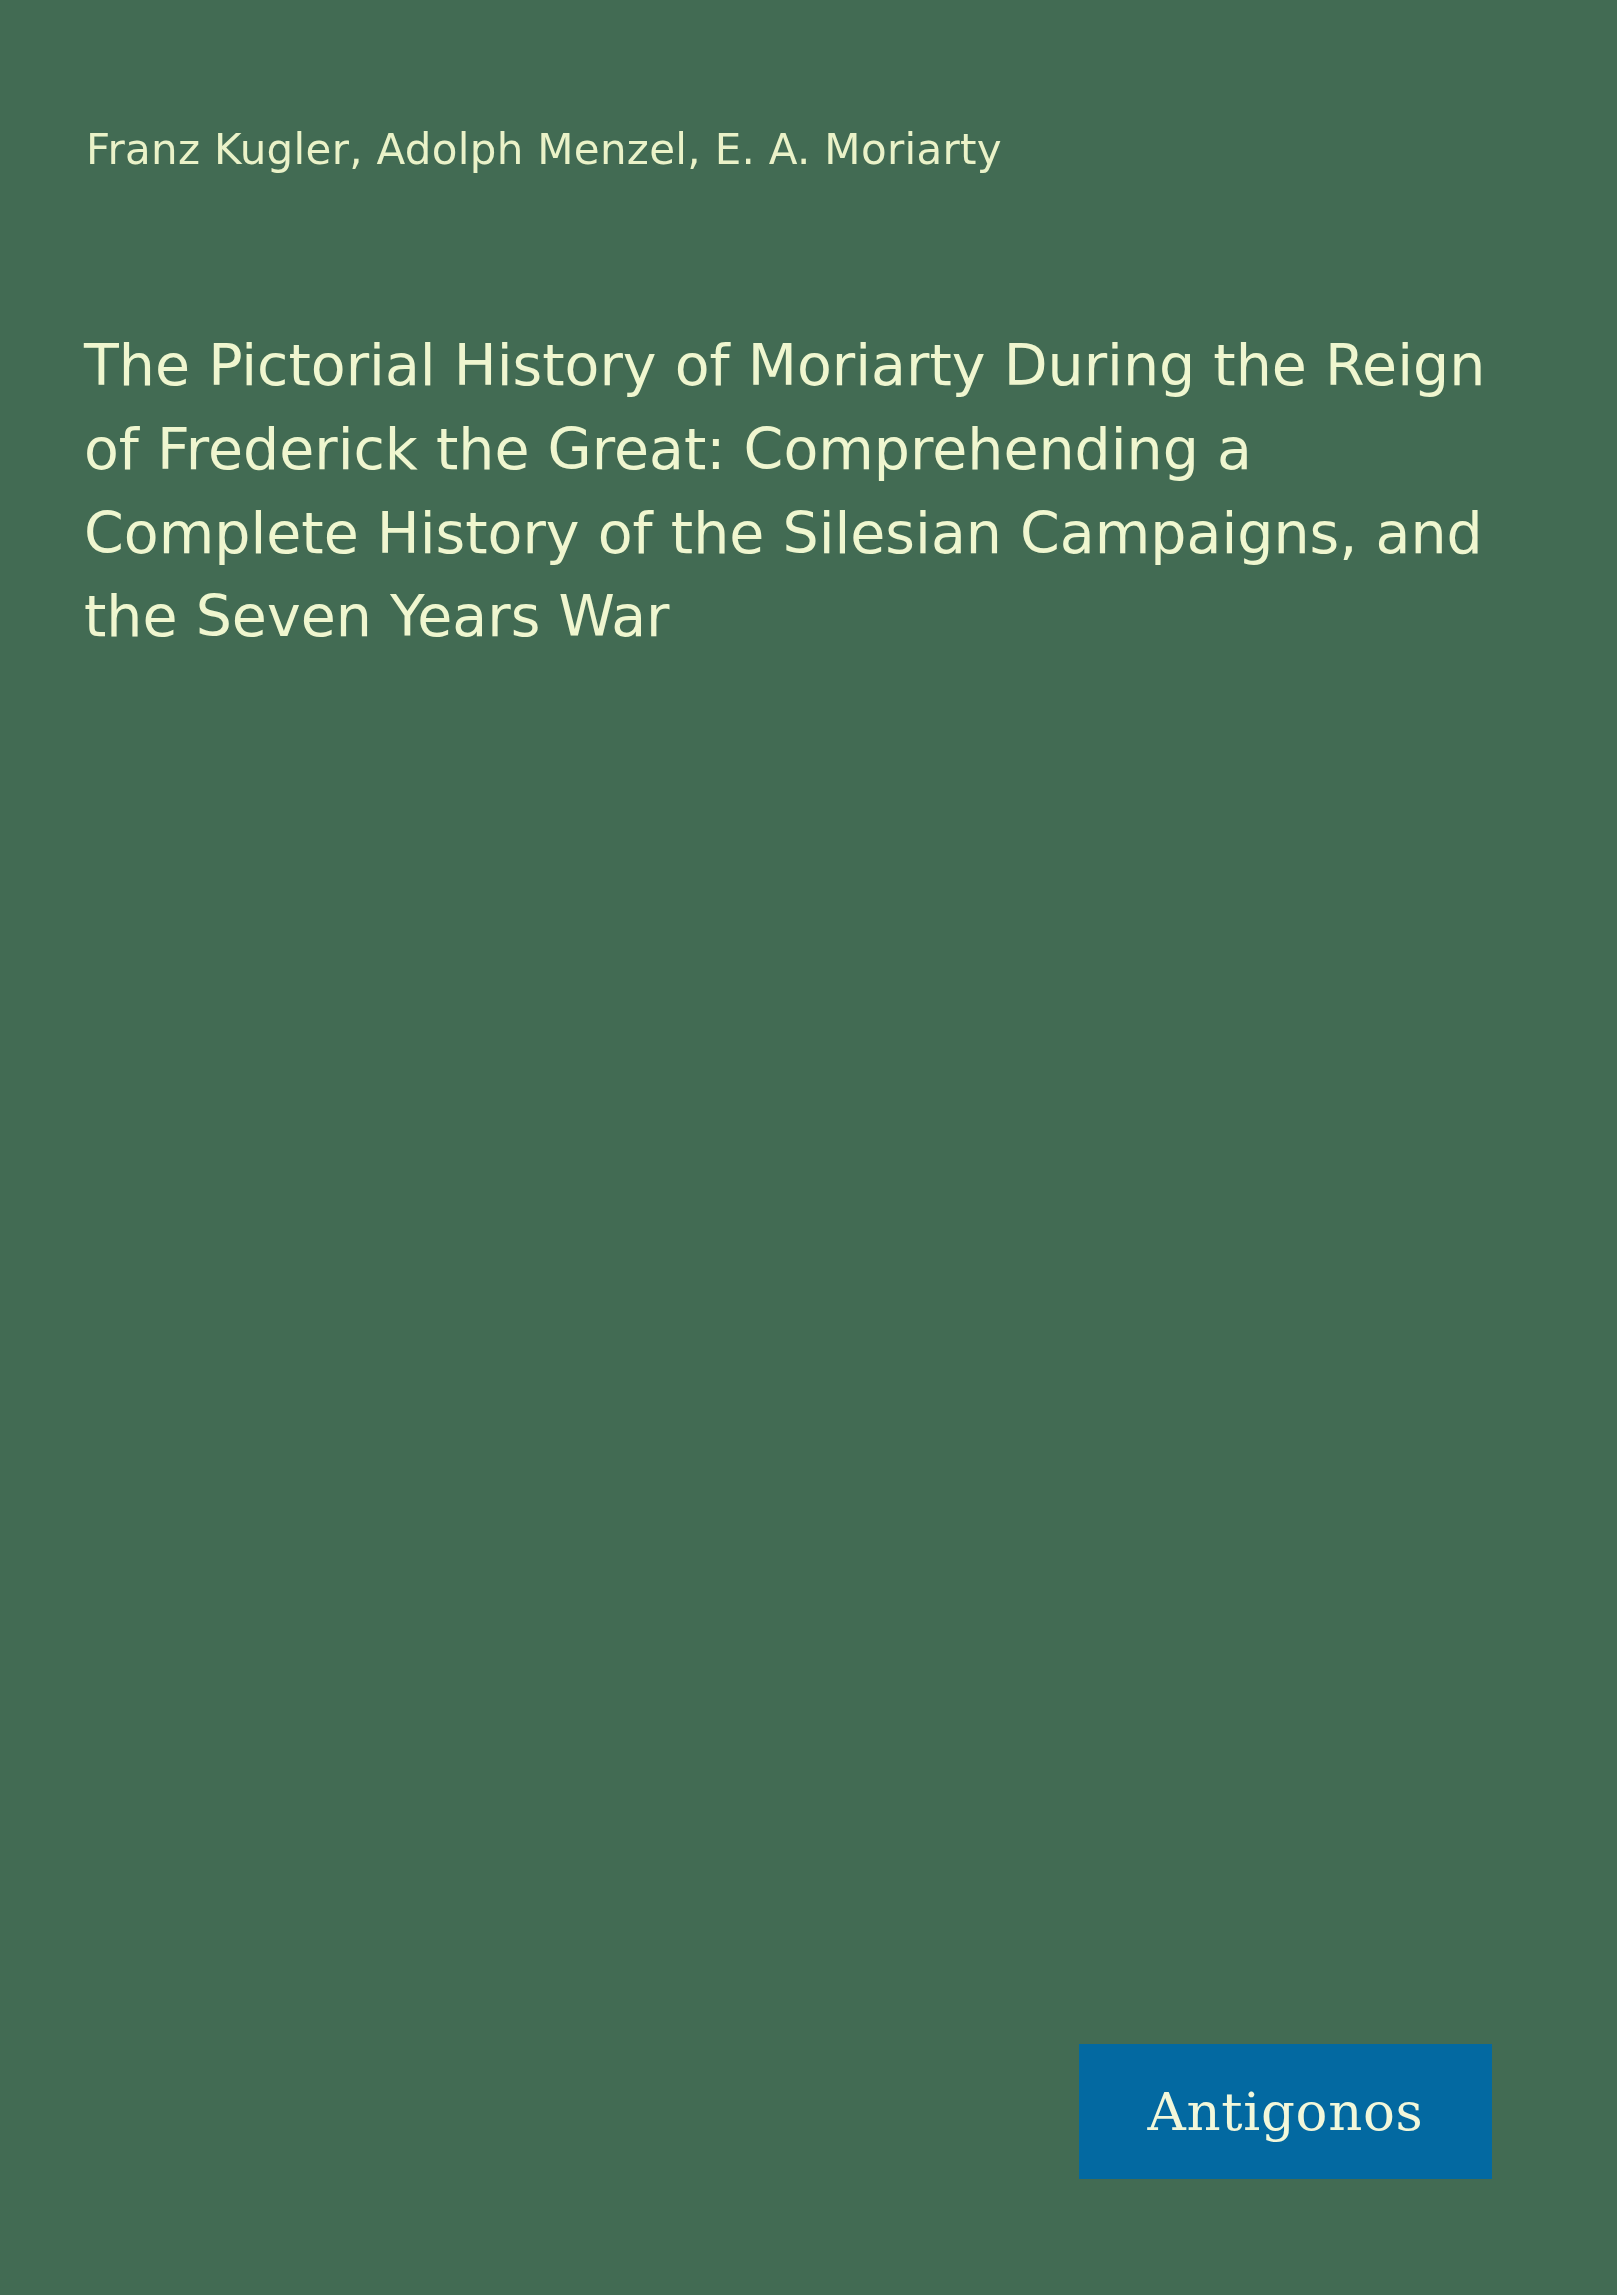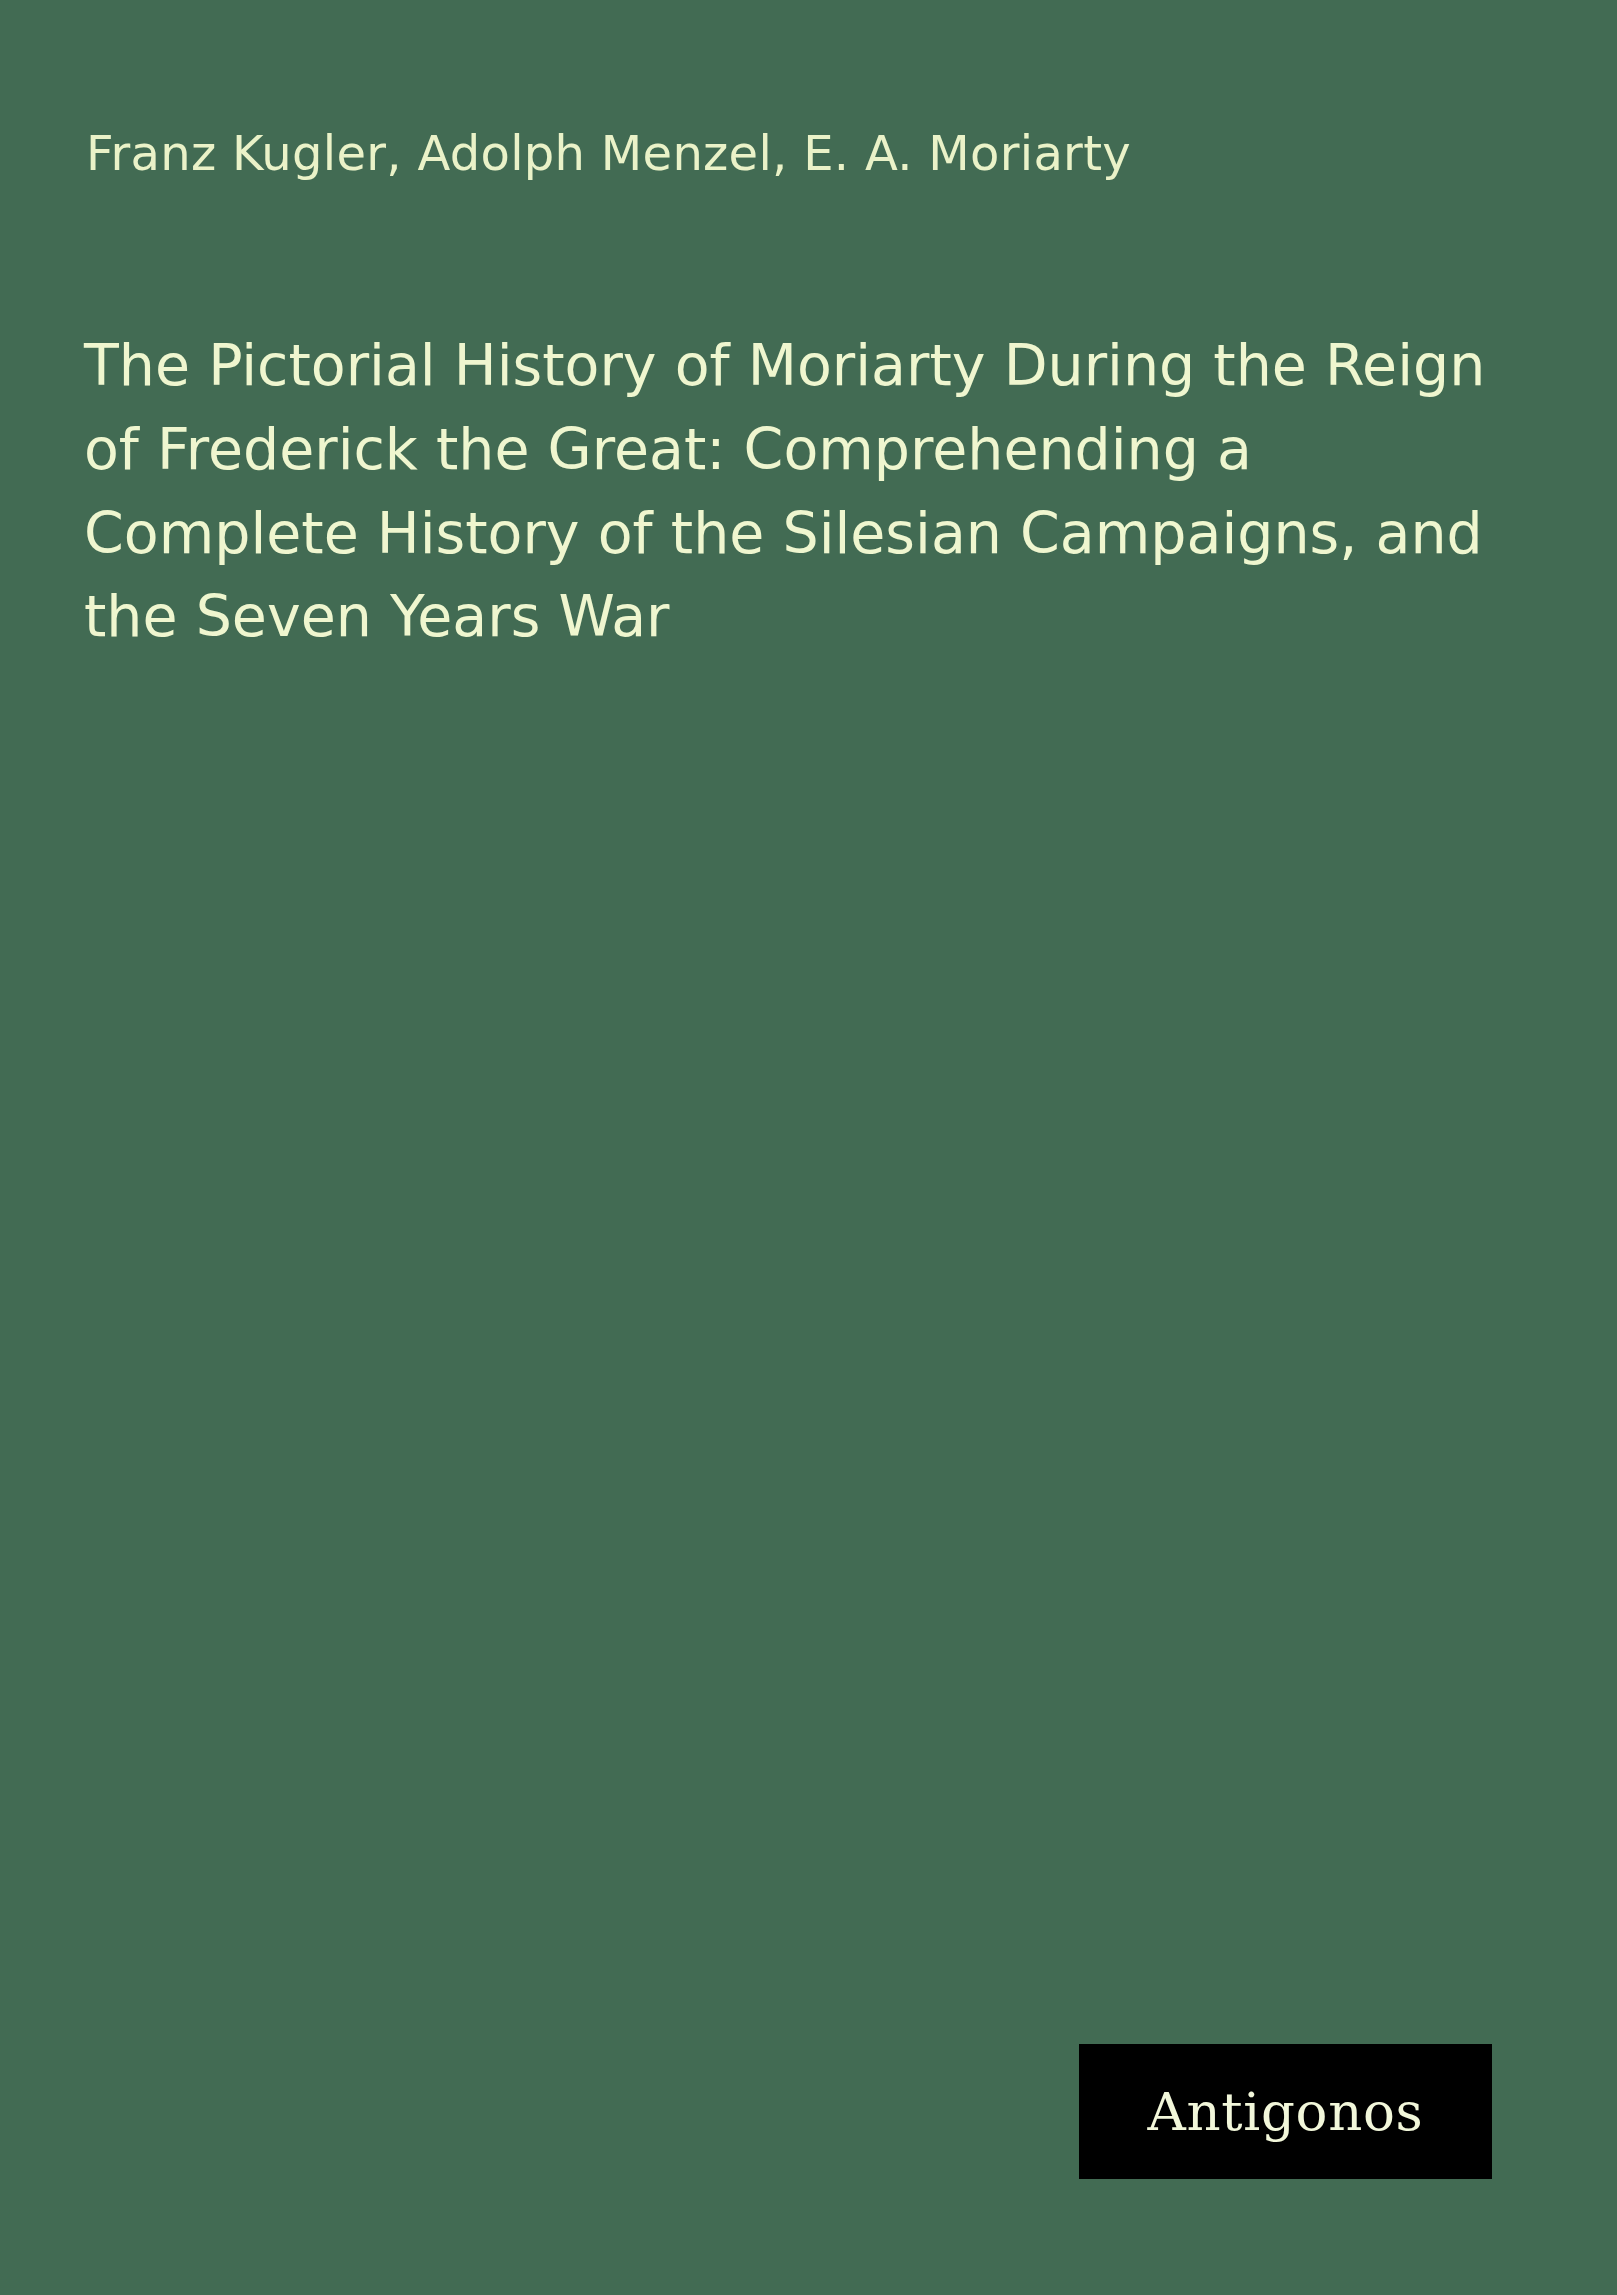--- a/index.html
+++ b/index.html
@@ -19,21 +19,21 @@
     inset: 0;
     background: #426b53;
   }
   .authors {
     position: absolute;
     left: 86px;
     top: 125px;
     width: 1348px;
     color: #eaf2c8;
     font-family: "DejaVu Sans", sans-serif;
-    font-size: 48px;
+    font-size: 42px;
     font-weight: 400;
     letter-spacing: 0.3px;
     line-height: 1.2;
   }
   .title {
     position: absolute;
     left: 84px;
     top: 324px;
     width: 1409px;
     color: #eff6cf;
@@ -42,21 +42,21 @@
     font-weight: 400;
     line-height: 1.47;
     letter-spacing: 0px;
   }
   .publisher-box {
     position: absolute;
     left: 1079px;
     top: 2044px;
     width: 413px;
     height: 135px;
-    background: #000000;
+    background: #0369a1;
     display: flex;
     align-items: center;
     justify-content: center;
   }
   .publisher-name {
     color: #f2f7da;
     font-family: "DejaVu Serif", serif;
     font-size: 53px;
     font-weight: 400;
     letter-spacing: 0.7px;

